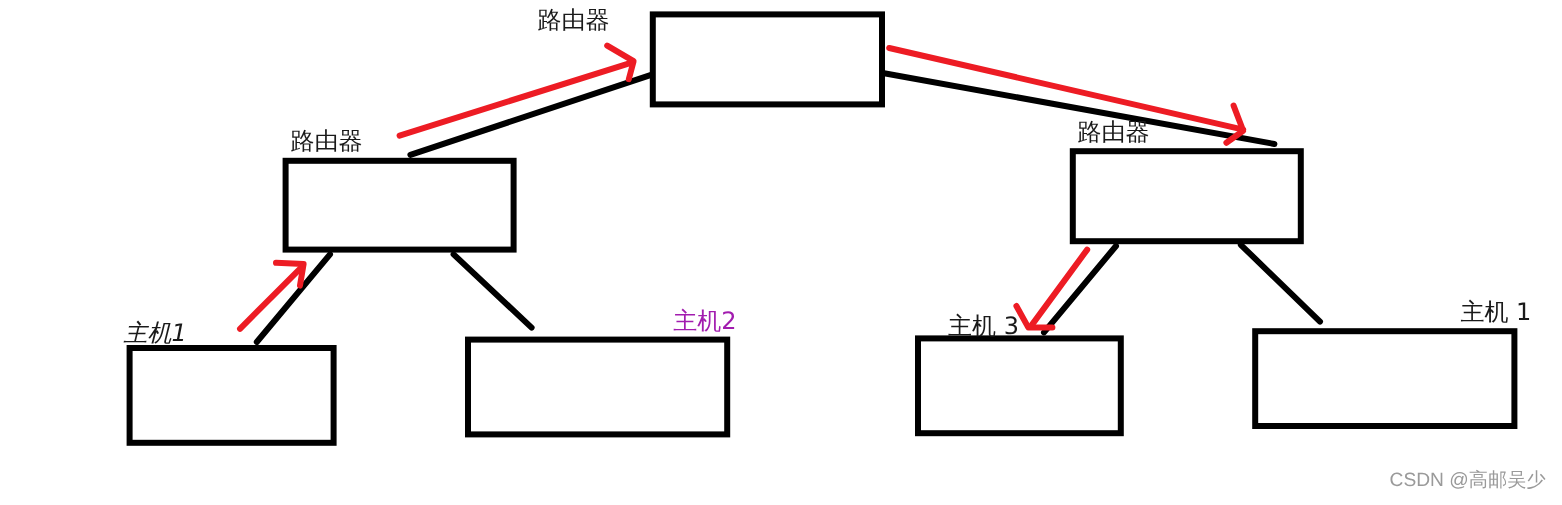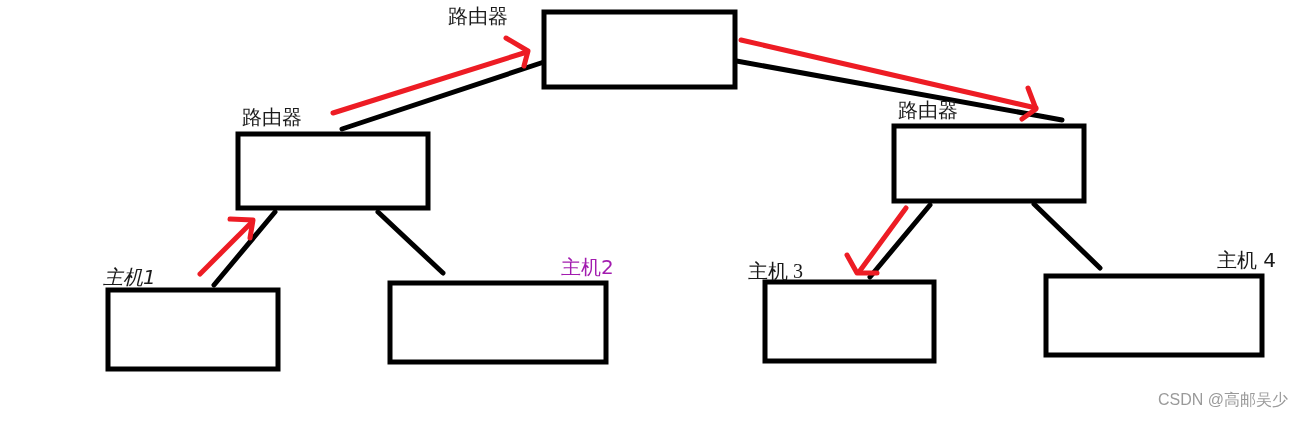--- a/index.html
+++ b/index.html
@@ -79,17 +79,17 @@
       </g>
     </g>
 </svg>
 
 <div id="labels">
     <div class="label" style="left: 448px; top: 6px; color: rgb(26, 26, 26);">路由器</div>
     <div class="label" style="left: 242px; top: 107px; color: rgb(26, 26, 26);">路由器</div>
     <div class="label" style="left: 898px; top: 100px; color: rgb(26, 26, 26);">路由器</div>
     <div class="label" style="left: 103px; top: 267px; color: rgb(26, 26, 26); font-style: italic;">主机1</div>
     <div class="label" style="left: 561px; top: 257px; color: #a21caf;">主机2</div>
-    <div class="label" style="left: 748px; top: 261px; color: rgb(26, 26, 26); font-family: Liberation Serif, serif;">主机 3</div>
-    <div class="label" style="left: 1217px; top: 250px; color: rgb(26, 26, 26);">主机 4</div>
+    <div class="label" style="left: 790px; top: 261px; color: rgb(26, 26, 26);">主机 3</div>
+    <div class="label" style="left: 1217px; top: 250px; color: rgb(26, 26, 26);">主机 1</div>
   </div>
 
 <div class="watermark" style="color: rgb(154, 154, 154);">CSDN @高邮吴少</div>
 
 </body></html>

